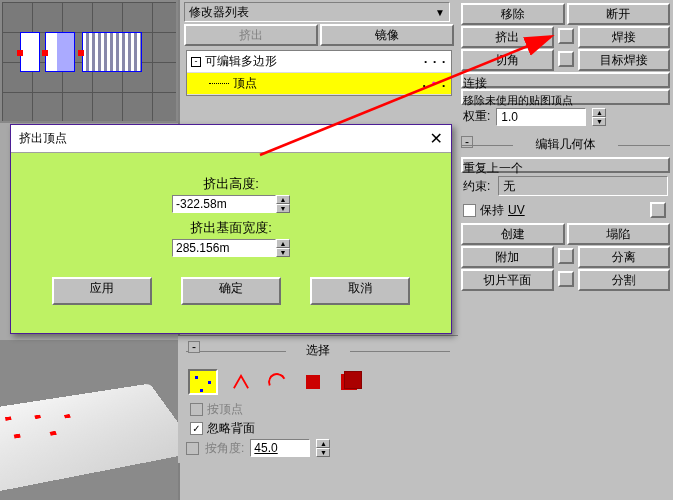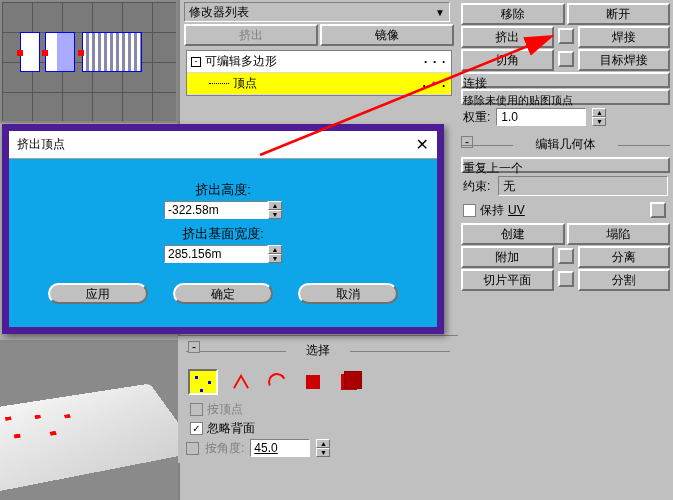--- a/index.html
+++ b/index.html
@@ -61,35 +61,35 @@
 
 .right-panel{position:absolute;left:458px;top:0;width:215px;height:500px;background:#c0c0c0;padding:2px 3px;}
 .r-row{display:flex;gap:2px;margin:1px 0;border-radius:8px;}
 .rbtn{flex:1;height:22px;background:#c0c0c0;border:2px solid;border-color:#fff #707070 #707070 #fff;text-align:center;line-height:18px;cursor:pointer;white-space:nowrap;overflow:hidden;font-size:12px;}
 .sq-toggle{width:16px;height:16px;background:#c0c0c0;border:2px solid;border-color:#fff #707070 #707070 #fff;margin:2px;flex:none;}
 .r-full{height:16px;background:#c0c0c0;border:2px solid;border-color:#fff #707070 #707070 #fff;text-align:left;line-height:18px;margin:1px 0;}
 .sec-hdr{text-align:center;margin:8px 0 4px;position:relative;font-size:12px;}
 .sec-hdr::before,.sec-hdr::after{content:"";position:absolute;top:50%;width:25%;height:1px;background:#808080;}
 .sec-hdr::before{left:0}.sec-hdr::after{right:0}
 .sec-hdr .minus{position:absolute;left:0;top:0;width:12px;height:12px;border:1px solid #808080;text-align:center;line-height:10px;}
-.wt-row{display:flex;align-items:center;gap:6px;padding:2px;}
+.wt-row{display:flex;align-items:flex-start;gap:6px;padding:2px;}
 .wt-input{width:90px;height:18px;background:#fff;border:1px solid;border-color:#808080 #fff #fff #808080;padding:0 4px;line-height:16px;}
 .cons-row{display:flex;align-items:center;gap:8px;padding:2px;}
 .cons-dd{flex:1;height:20px;background:#c0c0c0;border:1px solid;border-color:#808080 #fff #fff #808080;padding:0 4px;line-height:18px;}
 .flex-row{display:flex;align-items:center;gap:4px;padding:2px;justify-content:center;}
 
-.dialog{position:absolute;left:2px;top:124px;width:442px;height:210px;background:#0ea5e9;border:7px solid #4c1d95;box-shadow:3px 3px 6px rgba(0,0,0,.4);z-index:50;}
+.dialog{position:absolute;left:10px;top:124px;width:442px;height:210px;background:#bef264;border:1px solid #4c1d95;box-shadow:3px 3px 6px rgba(0,0,0,.4);z-index:50;}
 .dlg-title{height:28px;background:#fff;display:flex;align-items:center;justify-content:space-between;padding:0 8px;border-bottom:1px solid #a0a0a0;}
 .dlg-title .x{font-size:16px;cursor:pointer;}
 .dlg-body{padding:16px;text-align:center;}
 .dlg-label{margin:6px 0 2px;font-size:13px;}
 .dlg-spin{display:inline-flex;align-items:center;}
 .dlg-spin .val{width:104px;height:18px;background:#fff;border:1px solid;border-color:#808080 #fff #fff #808080;padding:0 3px;text-align:left;line-height:16px;}
 .dlg-btns{display:flex;justify-content:space-around;margin-top:20px;padding:0 10px;}
-.dlg-btns .btn{width:100px;height:21px;flex:none;border-radius:12px;}
+.dlg-btns .btn{width:100px;height:28px;flex:none;}
 
 .arrow-svg{position:absolute;left:250px;top:25px;z-index:60;pointer-events:none;}
 </style>
 </head>
 <body>
 
 <div class="viewport">
   <div class="vp-top">
     <div class="wire-obj">
       <div class="seg v1"></div>

